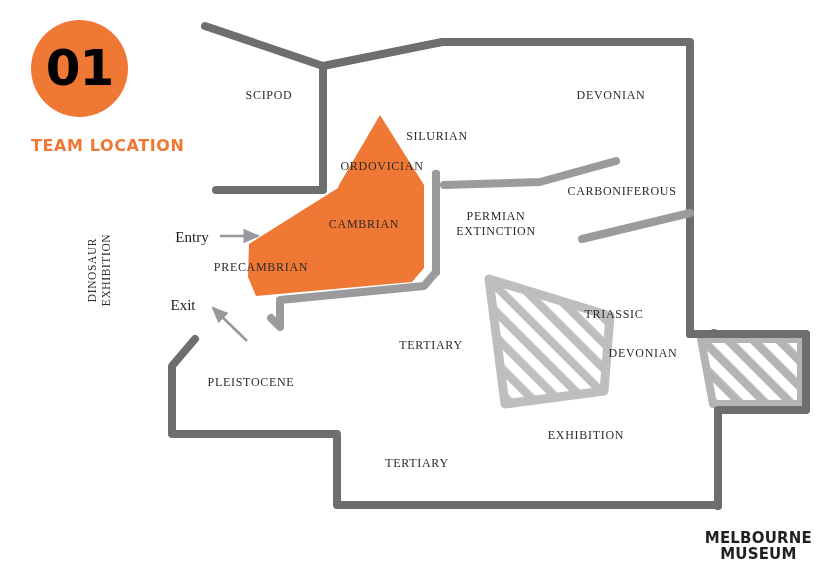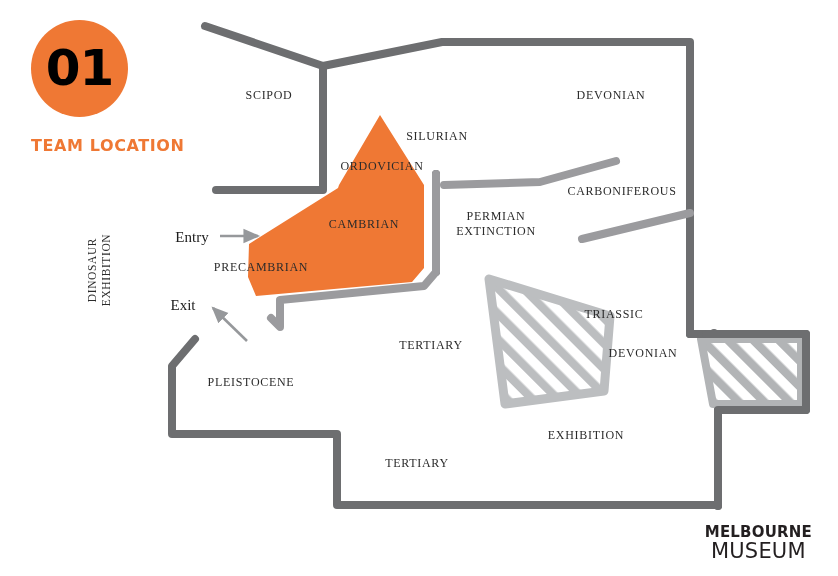--- a/index.html
+++ b/index.html
@@ -100,22 +100,22 @@
     color: #231f20;
     line-height: 1.02;
   }
   #museum-logo-line1 {
     font-weight: bold;
     font-size: 15px;
     letter-spacing: 0.2px;
     display: block;
   }
   #museum-logo-line2 {
-    font-weight: normal;
-    font-size: 21px;
+    font-weight: bold;
+    font-size: 15px;
     letter-spacing: 0.2px;
     display: block;
   }
 </style>
 </head>
 <body>
 
 <div id="page">
 
   <svg id="floorplan-svg" viewBox="0 0 838 576">

